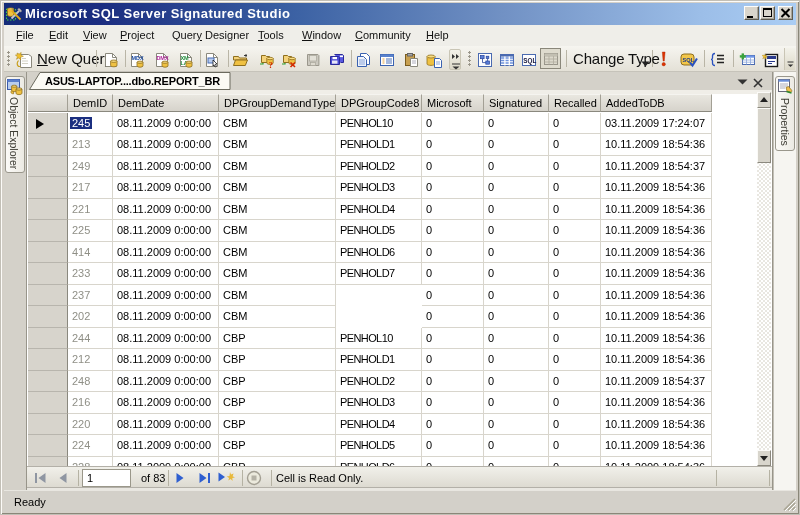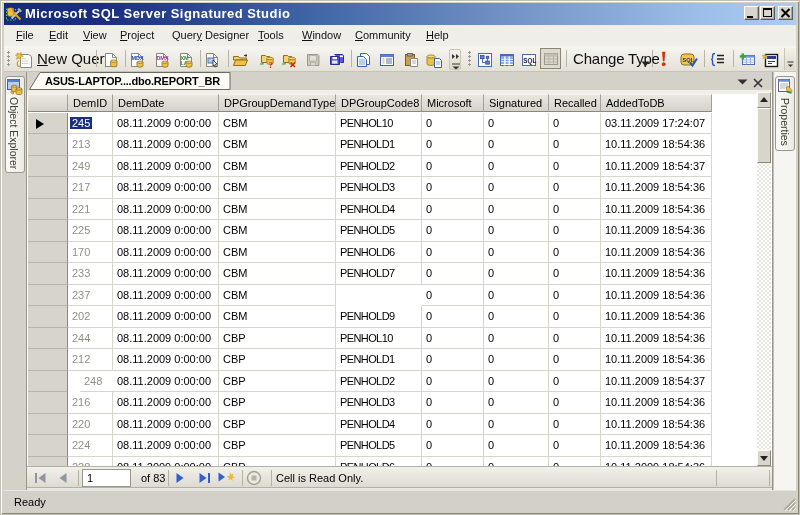--- a/index.html
+++ b/index.html
@@ -358,21 +358,21 @@
       <div class="dc" style="left:86px;width:106px">08.11.2009 0:00:00</div>
       <div class="dc" style="left:192px;width:117px">CBM</div>
       <div class="dc" style="left:309px;width:86px;letter-spacing:-0.6px">PENHOLD5</div>
       <div class="dc" style="left:395px;width:62px">0</div>
       <div class="dc" style="left:457px;width:65px">0</div>
       <div class="dc" style="left:522px;width:52px">0</div>
       <div class="dc" style="left:574px;width:111px">10.11.2009 18:54:36</div>
     </div>
     <div class="row" style="left:0;top:129.5px;width:730px">
       <div class="rh" style="left:1px;width:40px"></div>
-      <div class="dc gray" style="left:41px;width:45px">170</div>
+      <div class="dc gray" style="left:41px;width:45px">414</div>
       <div class="dc" style="left:86px;width:106px">08.11.2009 0:00:00</div>
       <div class="dc" style="left:192px;width:117px">CBM</div>
       <div class="dc" style="left:309px;width:86px;letter-spacing:-0.6px">PENHOLD6</div>
       <div class="dc" style="left:395px;width:62px">0</div>
       <div class="dc" style="left:457px;width:65px">0</div>
       <div class="dc" style="left:522px;width:52px">0</div>
       <div class="dc" style="left:574px;width:111px">10.11.2009 18:54:36</div>
     </div>
     <div class="row" style="left:0;top:151px;width:730px">
       <div class="rh" style="left:1px;width:40px"></div>
@@ -393,21 +393,20 @@
       <div class="dc" style="left:395px;width:62px">0</div>
       <div class="dc" style="left:457px;width:65px">0</div>
       <div class="dc" style="left:522px;width:52px">0</div>
       <div class="dc" style="left:574px;width:111px">10.11.2009 18:54:36</div>
     </div>
     <div class="row" style="left:0;top:194px;width:730px">
       <div class="rh" style="left:1px;width:40px"></div>
       <div class="dc gray" style="left:41px;width:45px">202</div>
       <div class="dc" style="left:86px;width:106px">08.11.2009 0:00:00</div>
       <div class="dc" style="left:192px;width:117px">CBM</div>
-      <div class="dc" style="left:309px;width:86px;letter-spacing:-0.6px">PENHOLD9</div>
       <div class="dc" style="left:395px;width:62px">0</div>
       <div class="dc" style="left:457px;width:65px">0</div>
       <div class="dc" style="left:522px;width:52px">0</div>
       <div class="dc" style="left:574px;width:111px">10.11.2009 18:54:36</div>
     </div>
     <div class="row" style="left:0;top:215.5px;width:730px">
       <div class="rh" style="left:1px;width:40px"></div>
       <div class="dc gray" style="left:41px;width:45px">244</div>
       <div class="dc" style="left:86px;width:106px">08.11.2009 0:00:00</div>
       <div class="dc" style="left:192px;width:117px">CBP</div>
@@ -423,21 +422,21 @@
       <div class="dc" style="left:86px;width:106px">08.11.2009 0:00:00</div>
       <div class="dc" style="left:192px;width:117px">CBP</div>
       <div class="dc" style="left:309px;width:86px;letter-spacing:-0.6px">PENHOLD1</div>
       <div class="dc" style="left:395px;width:62px">0</div>
       <div class="dc" style="left:457px;width:65px">0</div>
       <div class="dc" style="left:522px;width:52px">0</div>
       <div class="dc" style="left:574px;width:111px">10.11.2009 18:54:36</div>
     </div>
     <div class="row" style="left:0;top:258.5px;width:730px">
       <div class="rh" style="left:1px;width:40px"></div>
-      <div class="dc gray" style="left:53px;width:45px">248</div>
+      <div class="dc gray" style="left:41px;width:45px">248</div>
       <div class="dc" style="left:86px;width:106px">08.11.2009 0:00:00</div>
       <div class="dc" style="left:192px;width:117px">CBP</div>
       <div class="dc" style="left:309px;width:86px;letter-spacing:-0.6px">PENHOLD2</div>
       <div class="dc" style="left:395px;width:62px">0</div>
       <div class="dc" style="left:457px;width:65px">0</div>
       <div class="dc" style="left:522px;width:52px">0</div>
       <div class="dc" style="left:574px;width:111px">10.11.2009 18:54:37</div>
     </div>
     <div class="row" style="left:0;top:280px;width:730px">
       <div class="rh" style="left:1px;width:40px"></div>

